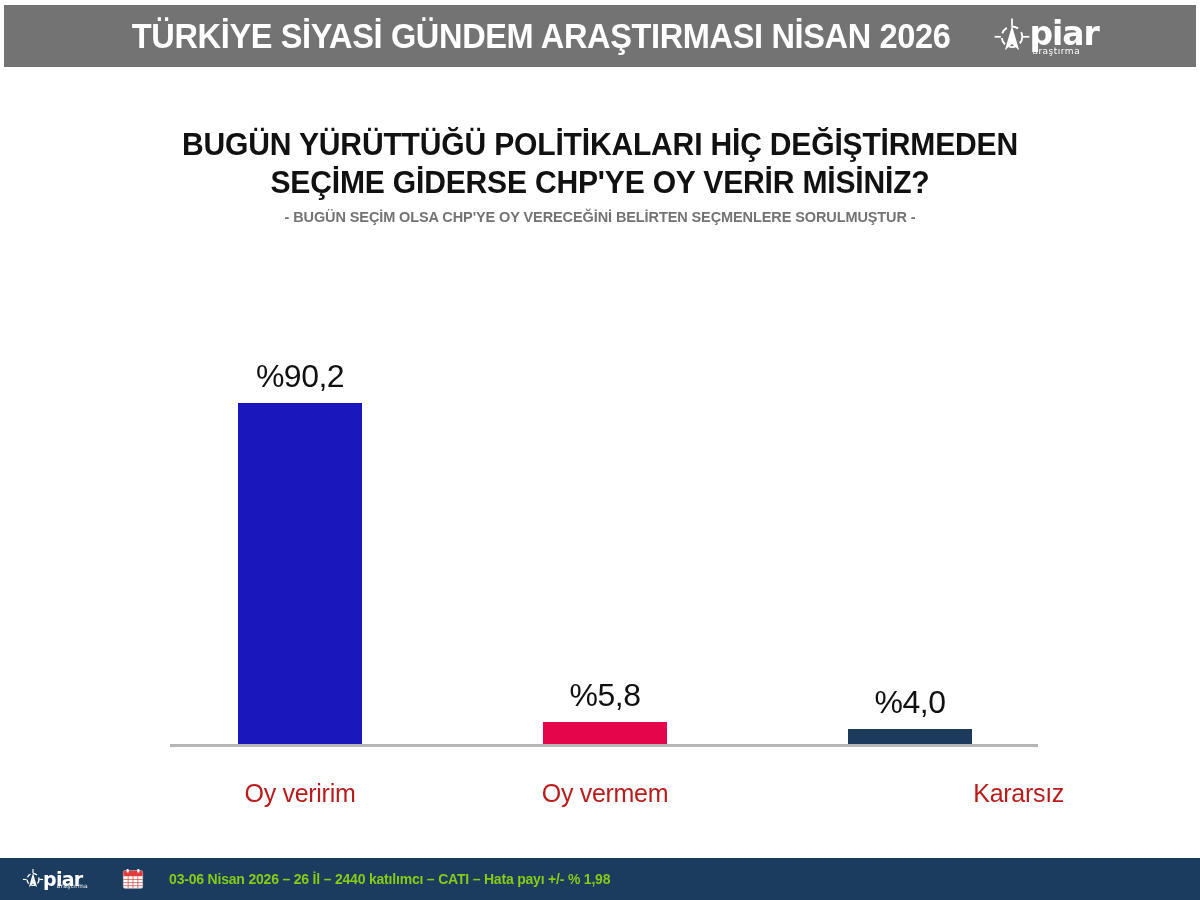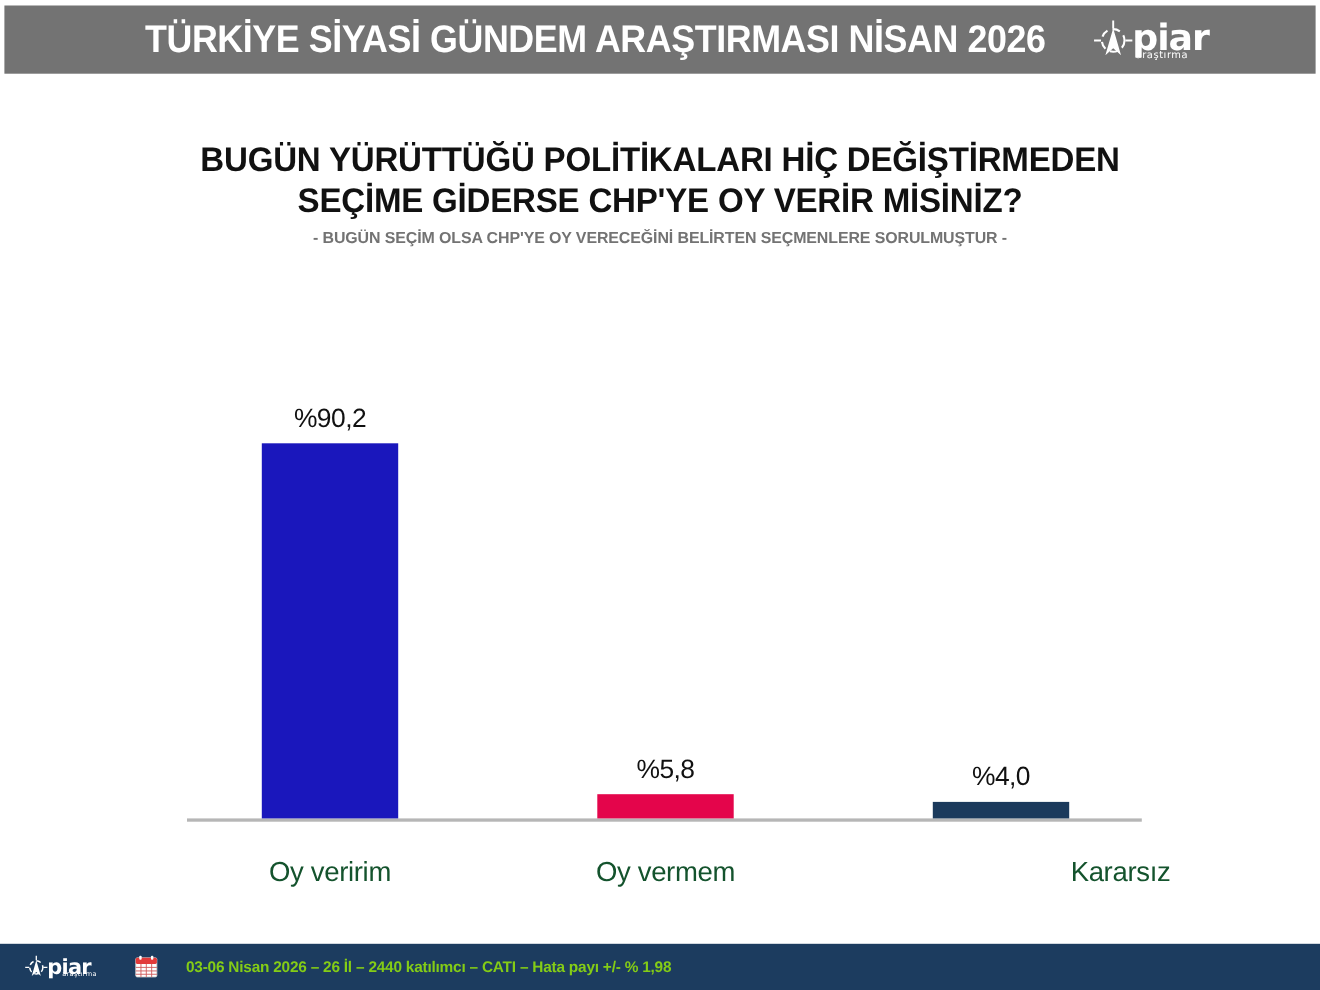--- a/index.html
+++ b/index.html
@@ -116,36 +116,36 @@
   .bar-group {
     position: absolute;
     bottom: 96px;
     width: 124px;
     display: flex;
     flex-direction: column;
     align-items: center;
     justify-content: flex-end;
   }
   .bar-value {
-    font-size: 24px;
+    font-size: 32px;
     color: #111111;
     margin-bottom: 8px;
     white-space: nowrap;
     letter-spacing: -0.5px;
   }
   .bar-rect {
     width: 124px;
   }
   .bar-label {
     position: absolute;
     top: 519px;
     width: 240px;
     text-align: center;
     font-size: 25px;
-    color: #14532d;
+    color: #b91c1c;
     letter-spacing: -0.3px;
   }
 
   
   #footer-bar {
     position: absolute;
     left: 0;
     top: 858px;
     width: 1200px;
     height: 42px;

